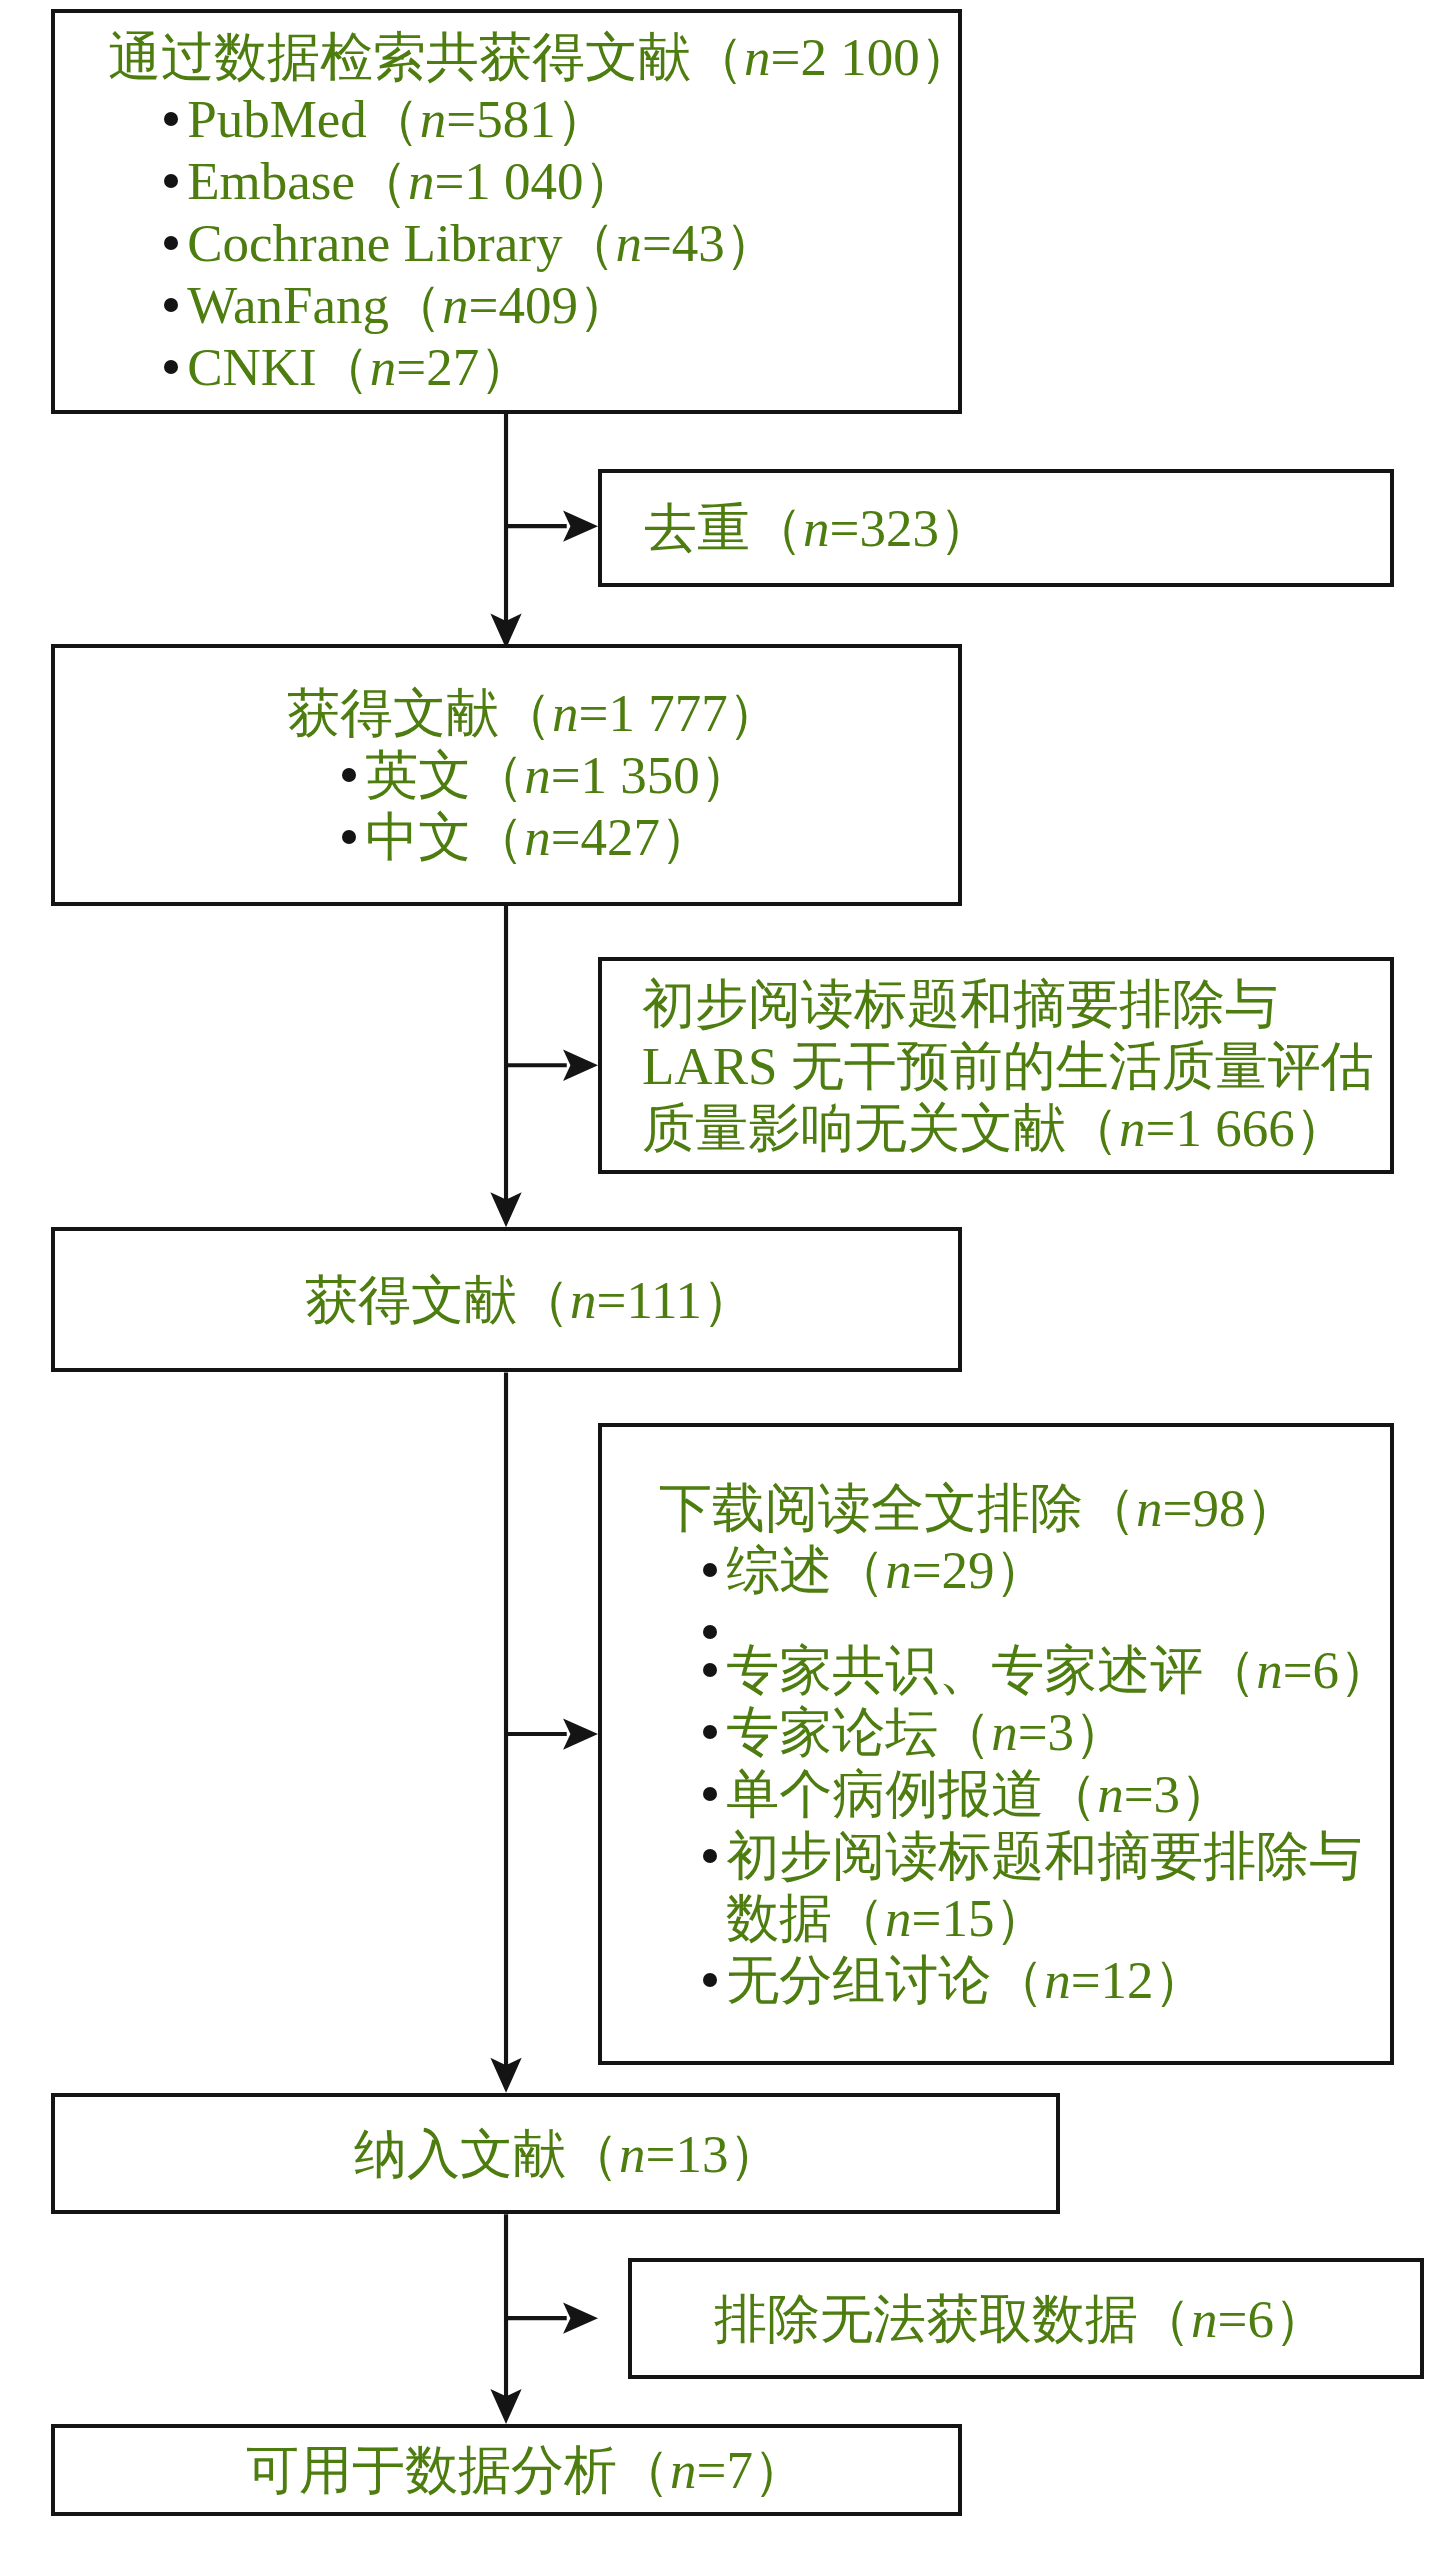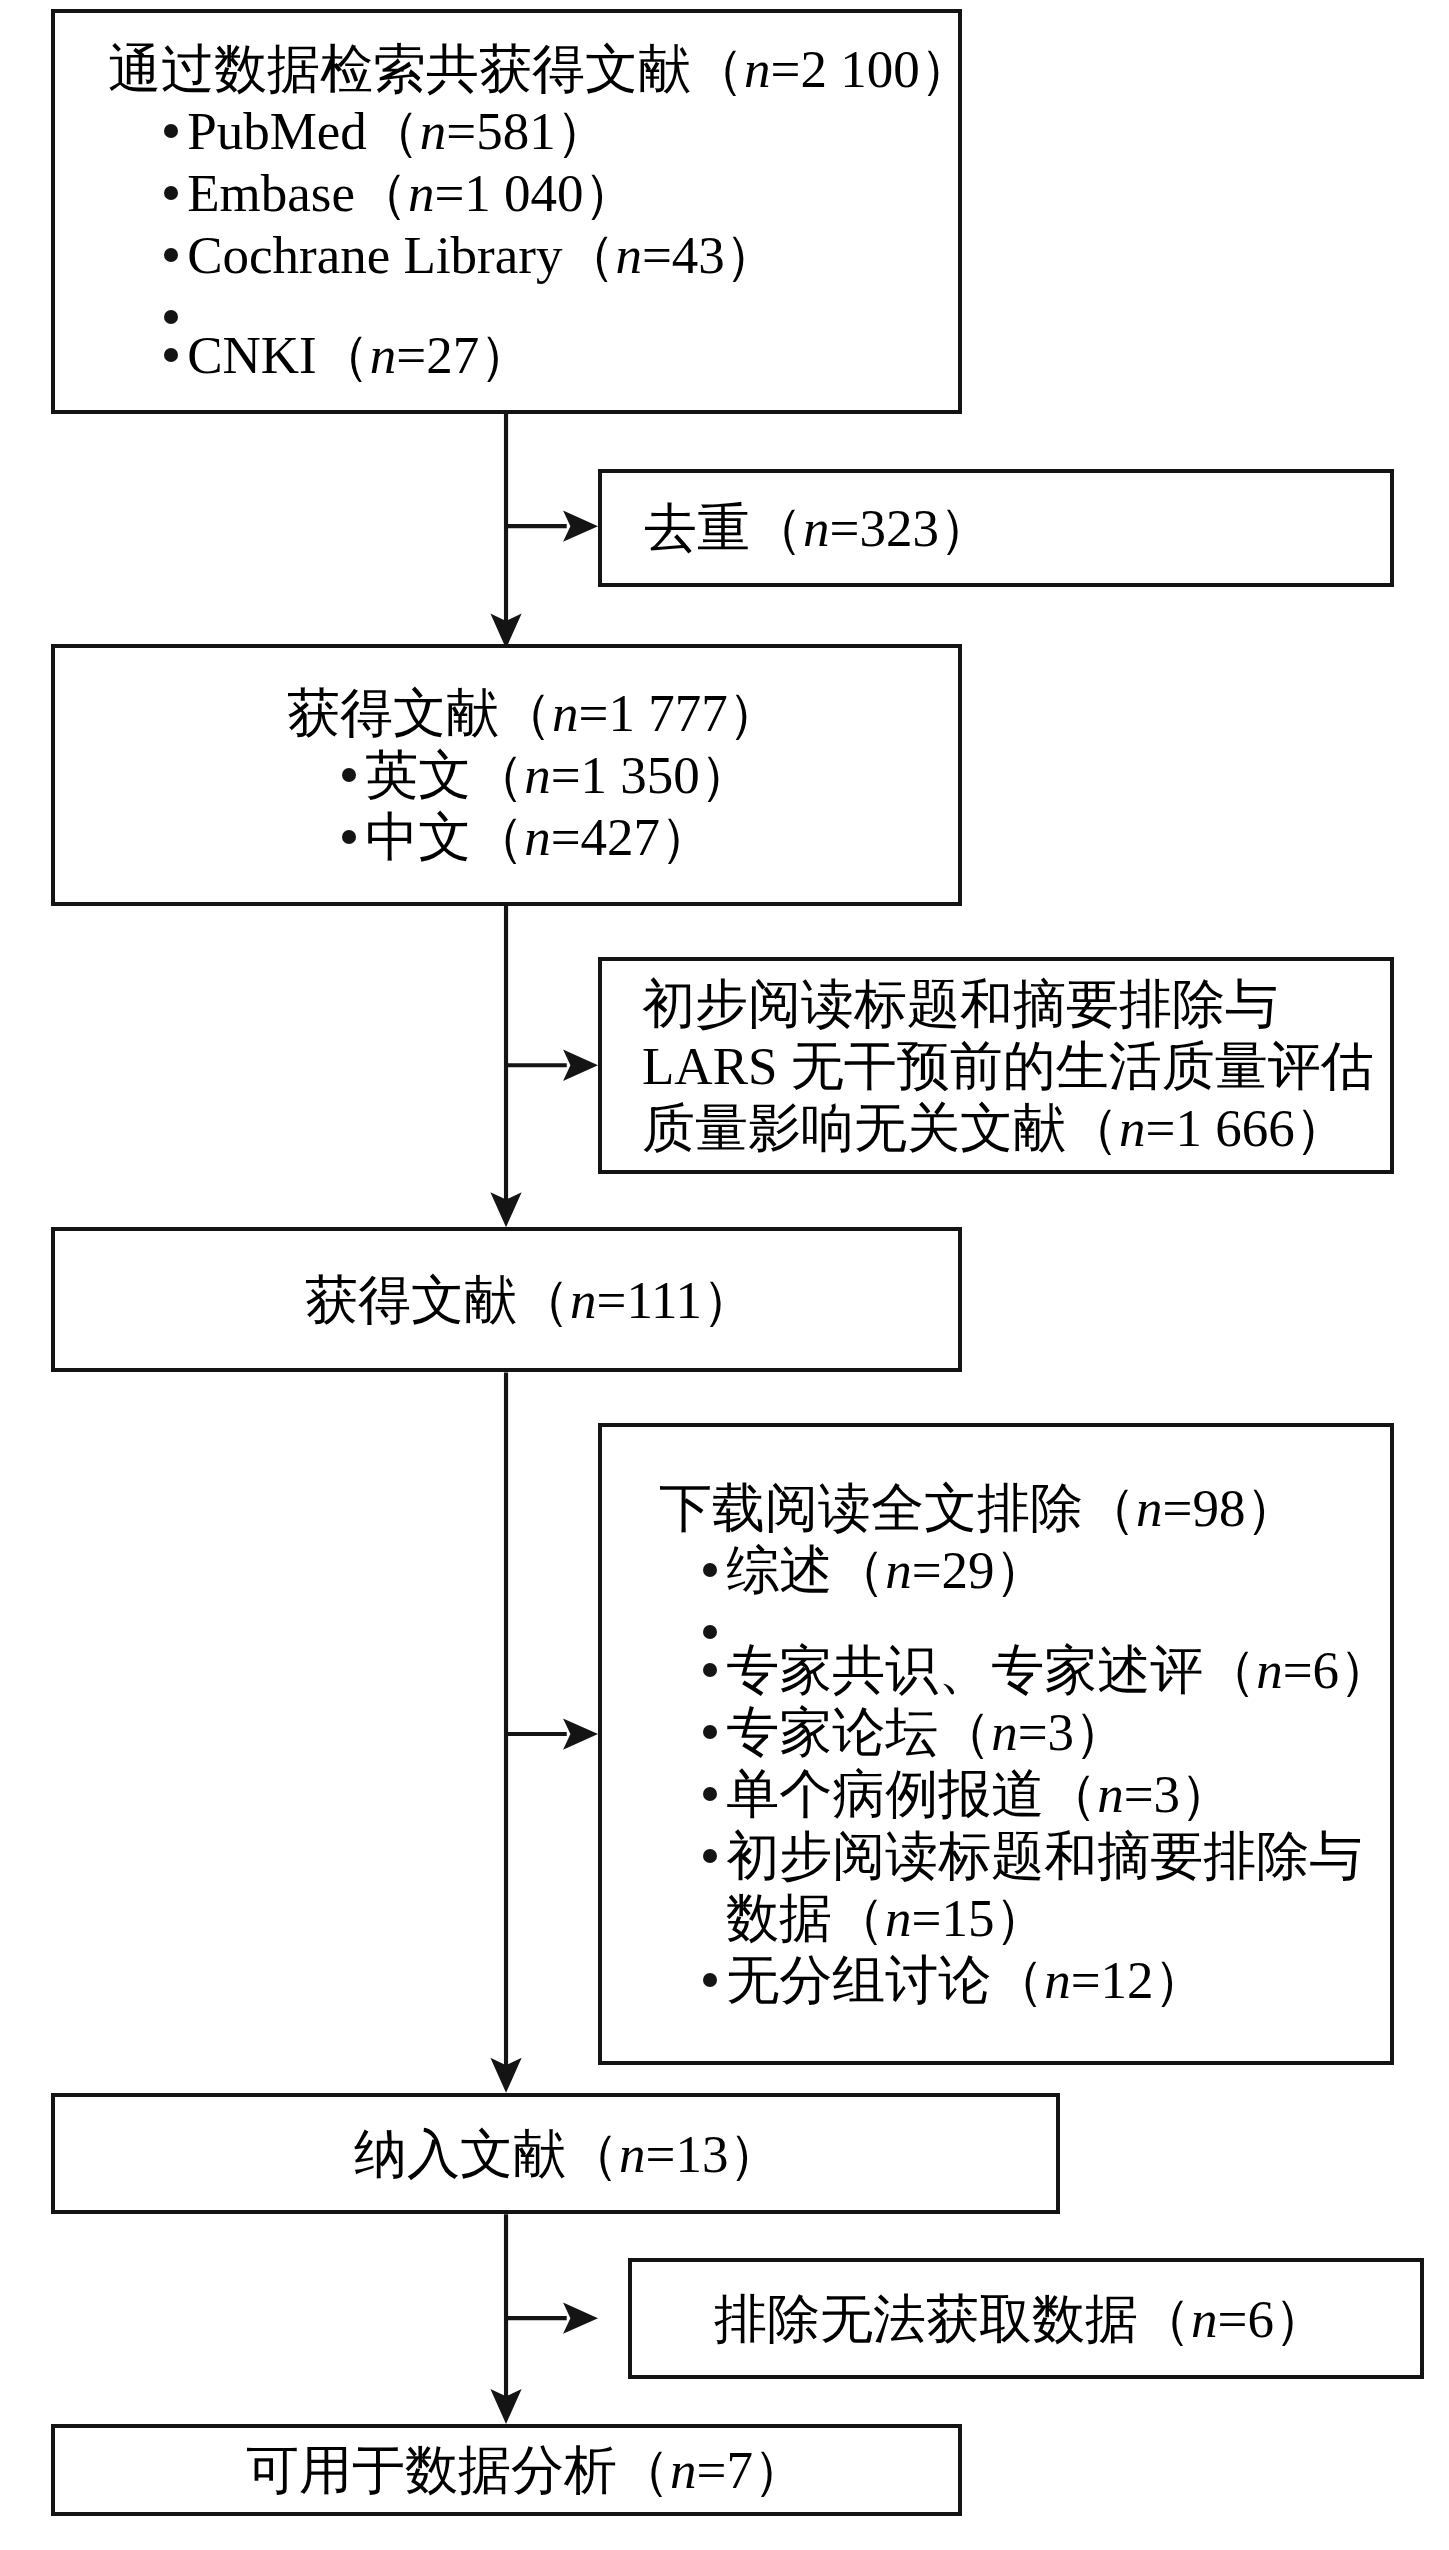--- a/index.html
+++ b/index.html
@@ -1,19 +1,19 @@
 <!DOCTYPE html>
 <html style="font-size:14.7px"><head>
 <meta charset="utf-8">
 <style>
   html,body{margin:0;padding:0;background:#ffffff;}
   .stage{
     position:relative;width:1449px;height:2550px;background:#ffffff;
     font-family:"Liberation Serif","DejaVu Serif",serif;
-    color:#000000;font-size:53px;line-height:62px;overflow:hidden;
+    color:#4d7c0f;font-size:53px;line-height:62px;overflow:hidden;
   }
   svg.arrows{position:absolute;left:0;top:0;width:1449px;height:2550px;}
   .box{
     position:absolute;box-sizing:border-box;background:#ffffff;
     border:4.6px solid #141414;display:flex;flex-direction:column;justify-content:center;
   }
   .ln{white-space:nowrap;}
   .bullet{display:flex;align-items:flex-start;}
   .dot{flex:none;width:14px;height:14px;border-radius:50%;background:#141414;margin:24px 9.2px 0 0;}
   i{font-style:italic;}
@@ -98,20 +98,21 @@
     <div class="ln bullet i-b1">
       <span class="dot"></span>
       <span>Embase（<i>n</i>=1 040）</span>
     </div>
     <div class="ln bullet i-b1">
       <span class="dot"></span>
       <span>Cochrane Library（<i>n</i>=43）</span>
     </div>
     <div class="ln bullet i-b1">
       <span class="dot"></span>
+      <span>WanFang（<i>n</i>=409）</span>
     </div>
     <div class="ln bullet i-b1">
       <span class="dot"></span>
       <span>CNKI（<i>n</i>=27）</span>
     </div>
   </div>
 
   <div class="box b2">
     <div class="ln t-b2">去重（<i>n</i>=323）</div>
   </div>

